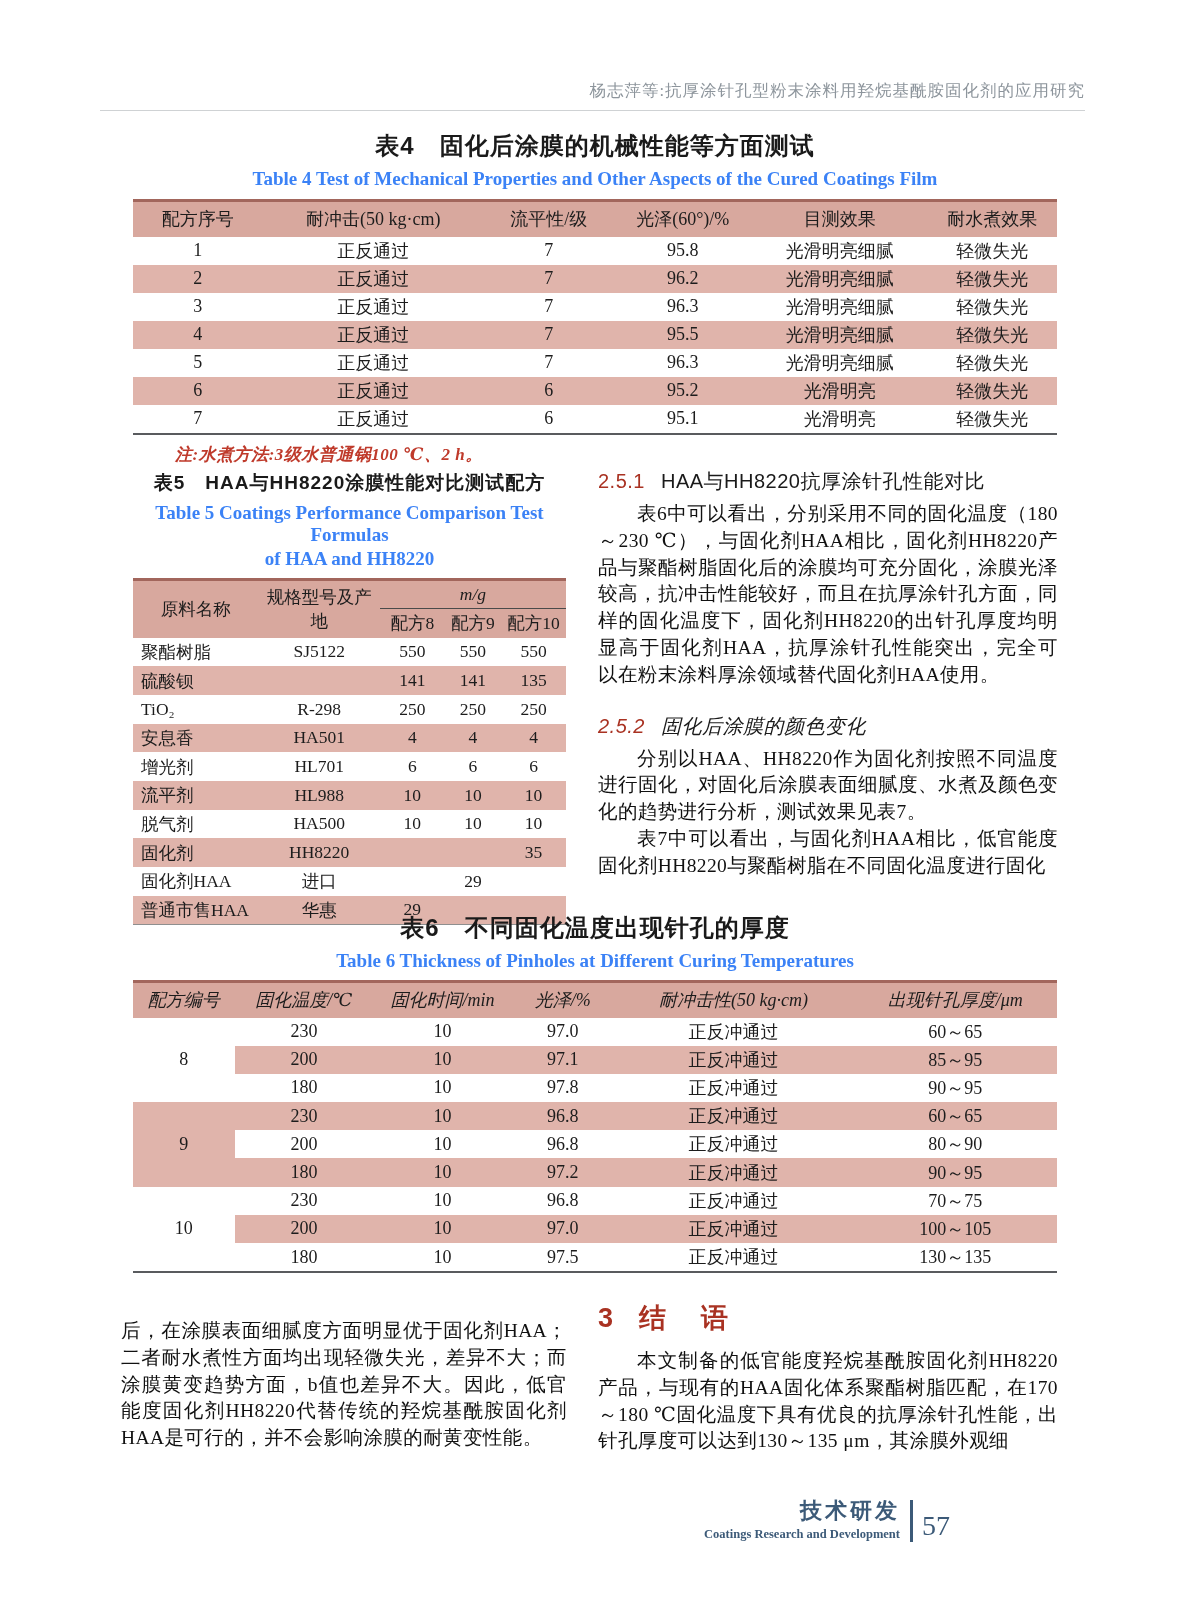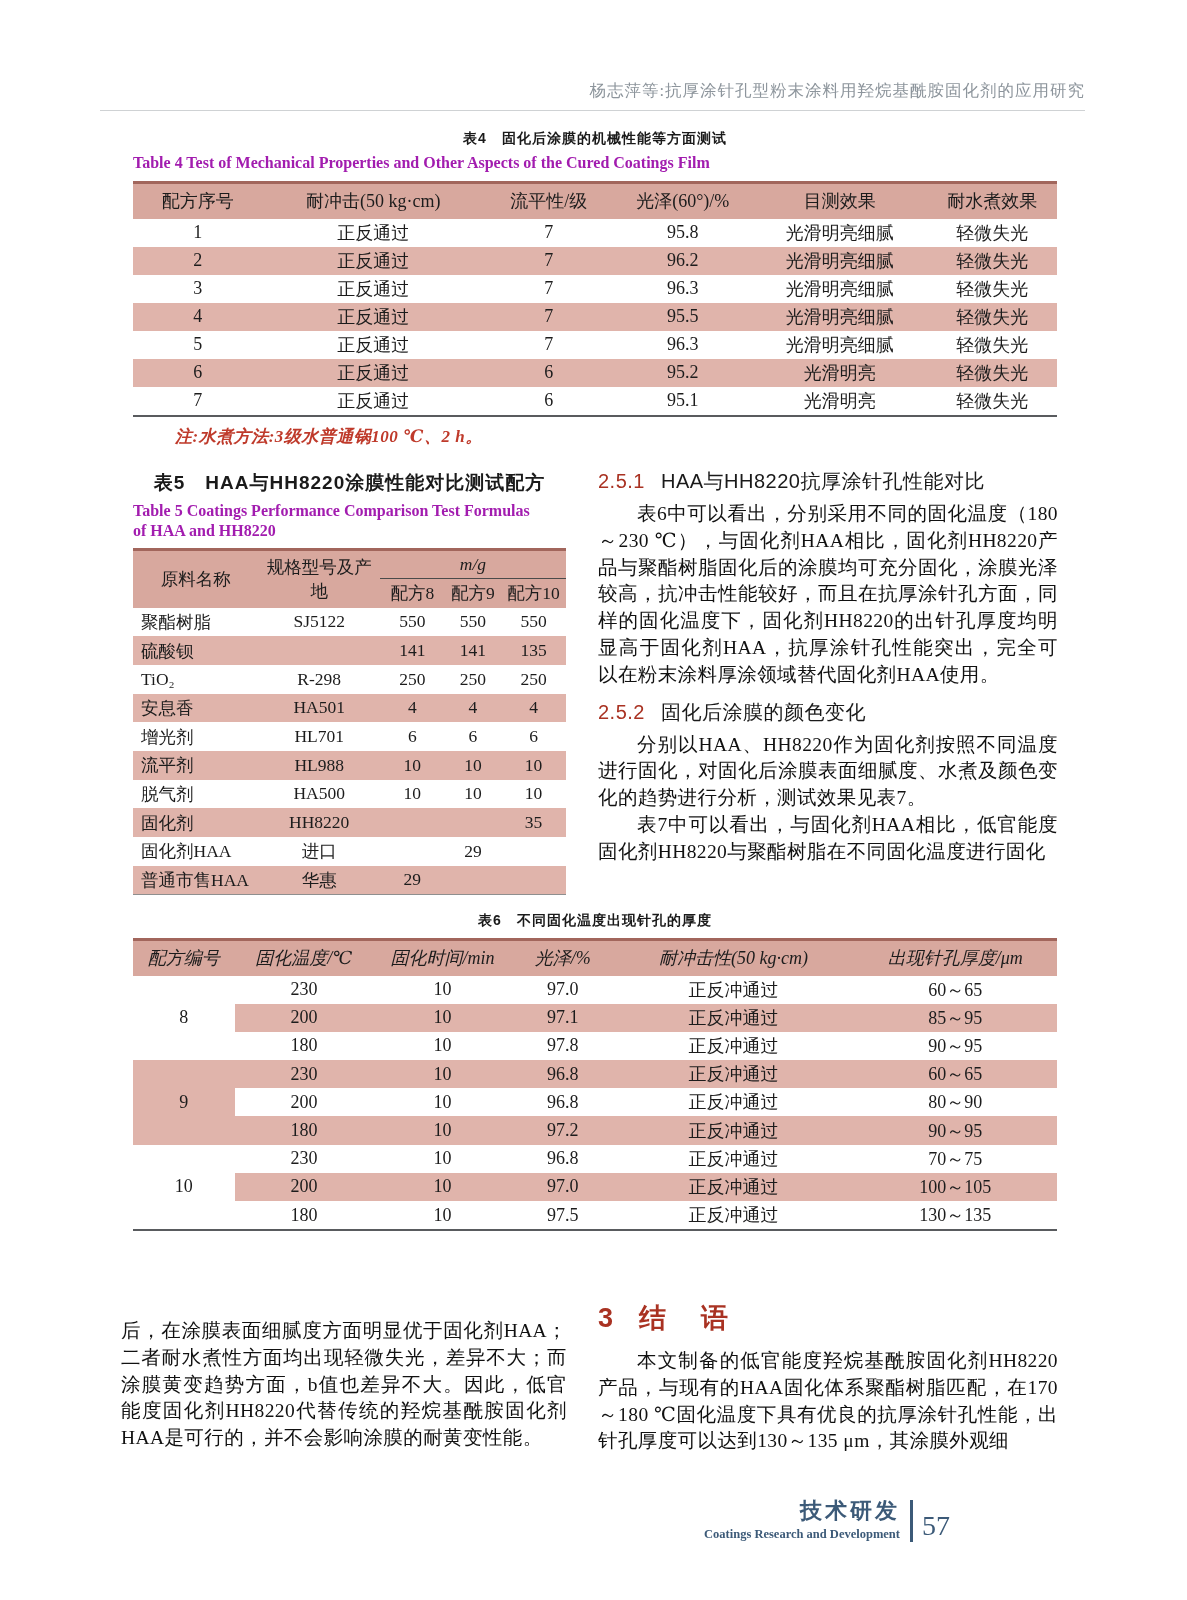--- a/index.html
+++ b/index.html
@@ -18,25 +18,25 @@
   }
   
   .page-header{
     position:absolute;top:80px;left:100px;width:985px;
     text-align:right;font-size:16.5px;color:#8d959c;letter-spacing:1px;
     padding-bottom:8px;border-bottom:1.5px solid #cfd2d4;
   }
   
   .caption-zh{
     text-align:center;font-family:"Liberation Sans","DejaVu Sans",sans-serif;
-    font-weight:bold;font-size:14px;color:#1a1a1a;letter-spacing:1px;
+    font-weight:bold;font-size:24px;color:#1a1a1a;letter-spacing:1px;
   }
   .caption-en{
-    text-align:left;font-family:"Liberation Serif","DejaVu Serif",serif;
-    font-weight:bold;font-size:16px;color:#a21caf;margin-top:6px;
+    text-align:center;font-family:"Liberation Serif","DejaVu Serif",serif;
+    font-weight:bold;font-size:19px;color:#3b82f6;margin-top:6px;
   }
   
   table{border-collapse:collapse;width:100%;table-layout:fixed;}
   th,td{
     font-weight:normal;text-align:center;vertical-align:middle;
     font-size:18px;color:#1c1c1c;padding:2px 4px;
   }
   thead th{background:var(--c-table-header-bg,#d8a89e);}
   tbody tr:nth-child(even) td{background:var(--c-table-stripe-bg,#e0b4ab);}
   
@@ -286,29 +286,30 @@
           </tr>
         </tbody>
     </table>
   </div>
 
   <div class="col-right" id="rc-top">
     <div class="sec-head">
       <span class="sec-num">2.5.1</span><span>HAA与HH8220抗厚涂针孔性能对比</span>
     </div>
     <div class="para indent">表6中可以看出，分别采用不同的固化温度（180～230 ℃），与固化剂HAA相比，固化剂HH8220产品与聚酯树脂固化后的涂膜均可充分固化，涂膜光泽较高，抗冲击性能较好，而且在抗厚涂针孔方面，同样的固化温度下，固化剂HH8220的出针孔厚度均明显高于固化剂HAA，抗厚涂针孔性能突出，完全可以在粉末涂料厚涂领域替代固化剂HAA使用。</div>
-    <div class="sec-head" style="margin-top:10px;">
+    <div class="sec-head" style="margin-top:24px;font-style:italic;">
       <span class="sec-num">2.5.2</span><span>固化后涂膜的颜色变化</span>
     </div>
     <div class="para indent">分别以HAA、HH8220作为固化剂按照不同温度进行固化，对固化后涂膜表面细腻度、水煮及颜色变化的趋势进行分析，测试效果见表7。</div>
     <div class="para indent">表7中可以看出，与固化剂HAA相比，低官能度固化剂HH8220与聚酯树脂在不同固化温度进行固化</div>
   </div>
 
   <div id="t6-wrap">
     <div class="caption-zh">表6　不同固化温度出现针孔的厚度</div>
+    <div class="caption-en">Table 6   Thickness of Pinholes at Different Curing Temperatures</div>
     <table id="t6">
       <colgroup>
         <col style="width:11%">
           <col style="width:15%">
           <col style="width:15%">
         <col style="width:11%">
           <col style="width:26%">
           <col style="width:22%">
       </colgroup>
       <thead>

